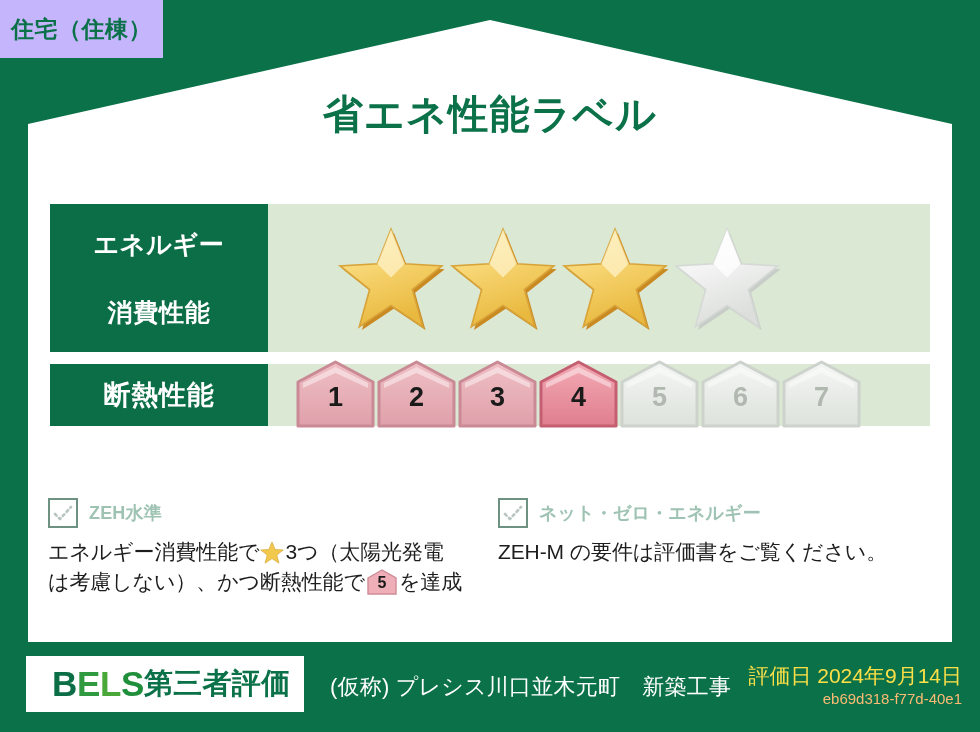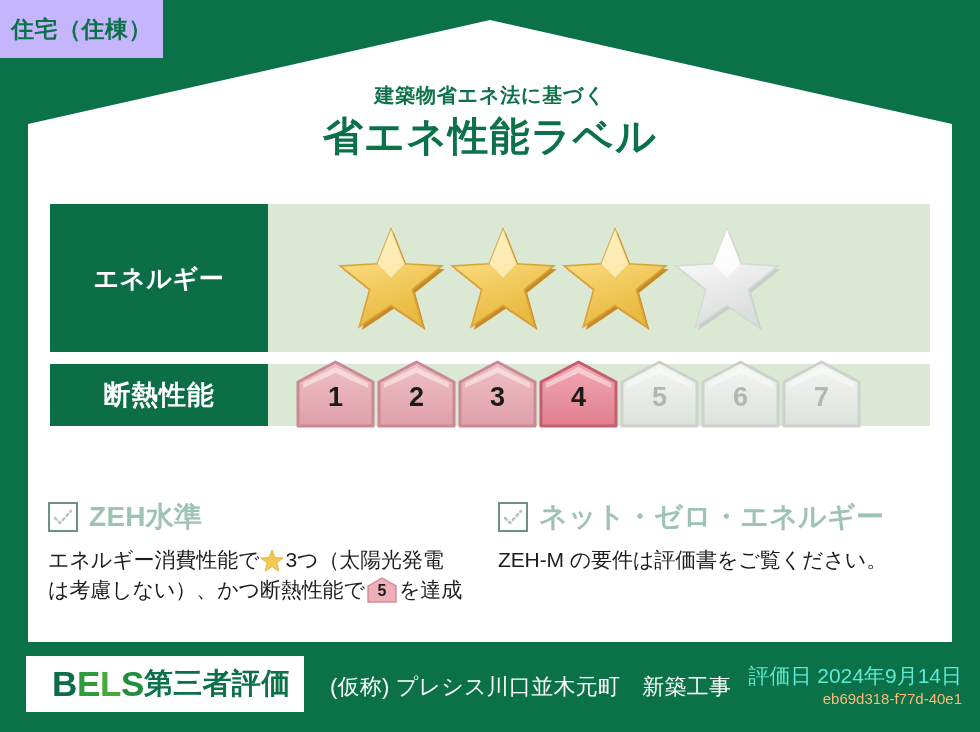--- a/index.html
+++ b/index.html
@@ -77,21 +77,21 @@
   .crit{position:absolute;top:498px;}
   #crit-left{left:48px;width:430px;}
   #crit-right{left:498px;width:440px;}
   .crit-head{display:flex;align-items:center;gap:11px;margin-bottom:9px;}
   .crit-box{
     width:30px;height:30px;box-sizing:border-box;
     border:2px solid #6e9281;background:#ffffff;
     position:relative;flex:0 0 30px;
   }
   .crit-title{
-    font-size:28px;font-weight:bold;color:#9ec3b3;letter-spacing:.01em;white-space:nowrap;
+    font-size:18px;font-weight:bold;color:#9ec3b3;letter-spacing:.01em;white-space:nowrap;
   }
   .crit-body{
     font-size:21px;color:#1d1d1d;line-height:1.45;letter-spacing:-.005em;
   }
   .crit-body .inline-star{display:inline-block;vertical-align:-5px;width:24px;height:23px;margin:0 1px;}
   .crit-body .inline-chip{display:inline-block;vertical-align:-6px;width:30px;height:26px;margin:0 2px;position:relative;}
   .crit-body .inline-chip .num{
     position:absolute;inset:0;text-align:center;line-height:28px;
     font-size:16px;font-weight:bold;color:#1a1a1a;
   }
@@ -105,21 +105,21 @@
   #bels-jp{font-size:29px;font-weight:bold;color:#0b7148;letter-spacing:.01em;}
   #bels-en{font-size:35px;font-weight:bold;letter-spacing:-.01em;margin-left:12px;}
   #bels-en .b1{color:#0c6e46;}
   #bels-en .b2{color:#2f9a3f;}
   #bels-en .b3{color:#4aa83a;}
   #bels-en .b4{color:#1f8f3c;}
   #bldg-name{
     position:absolute;left:330px;top:30px;color:#ffffff;font-size:22px;letter-spacing:.01em;white-space:nowrap;
   }
   #eval-date{
-    position:absolute;right:18px;top:20px;color:#5eead4;font-size:21px;white-space:nowrap;
+    position:absolute;right:18px;top:20px;color:#fde047;font-size:21px;white-space:nowrap;
   }
   #eval-id{
     position:absolute;right:18px;top:48px;color:#fdba74;font-size:15px;white-space:nowrap;
     font-family:"Liberation Sans","DejaVu Sans",sans-serif;
   }
 </style>
 </head>
 <body>
 
 <div id="label-root">
@@ -130,27 +130,27 @@
     <svg width="980" height="732" viewBox="0 0 980 732" xmlns="http://www.w3.org/2000/svg">
       <polygon points="28,124 490,20 952,124 952,642 28,642" fill="#ffffff"></polygon>
     </svg>
   </div>
 
   <div class="corner-badge" id="badge-left">
     <span>住宅（住棟）</span>
   </div>
 
   <div class="title-wrap">
-    <div id="title-sub">建築物省エネ法に基づく</div>
     <div id="title-main">省エネ性能ラベル</div>
   </div>
 
   <div class="perf-row" id="row-energy">
     <div class="perf-label" id="label-energy">
       <span>エネルギー</span>
+      <span>消費性能</span>
     </div>
     <div class="perf-value" id="stars-area">
         <svg class="star big" viewBox="0 0 100 95">
           <defs>
             <linearGradient id="sg0" x1="0" y1="0" x2="0.35" y2="1">
               <stop offset="0" stop-color="#fbe9a8"></stop>
               <stop offset="0.45" stop-color="#f7d572"></stop>
               <stop offset="1" stop-color="#e9b93f"></stop>
             </linearGradient>
           </defs>

